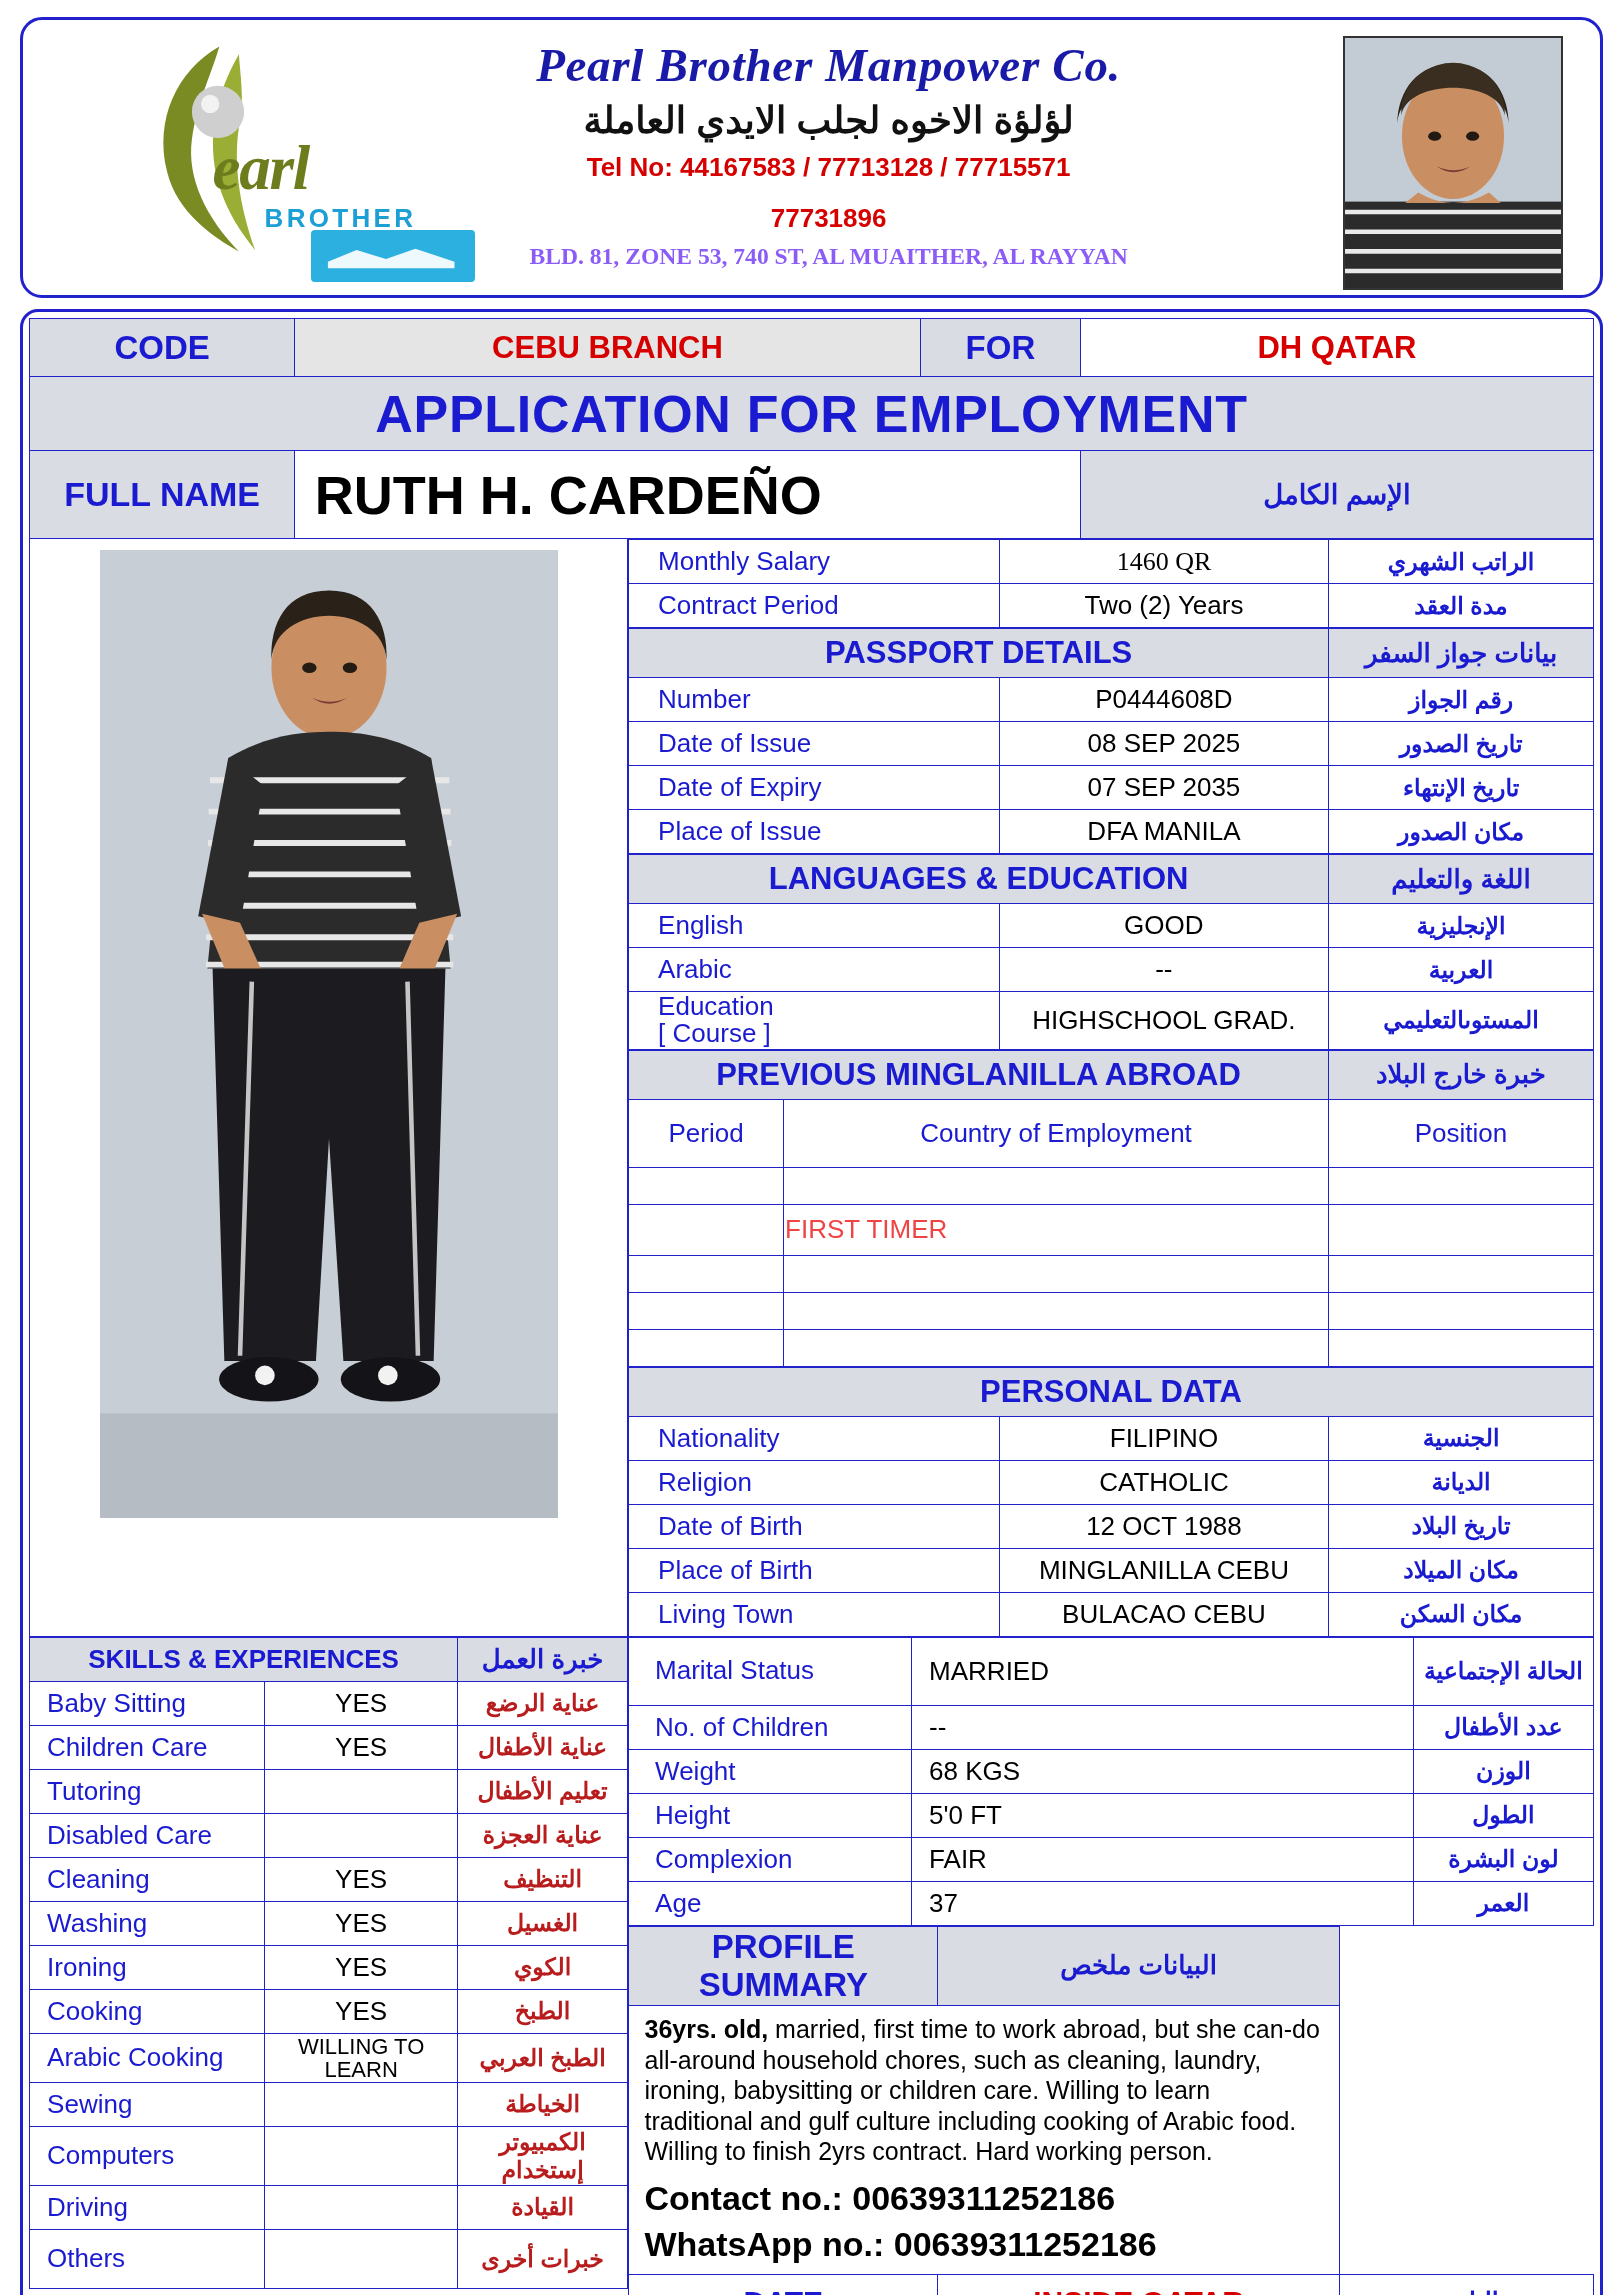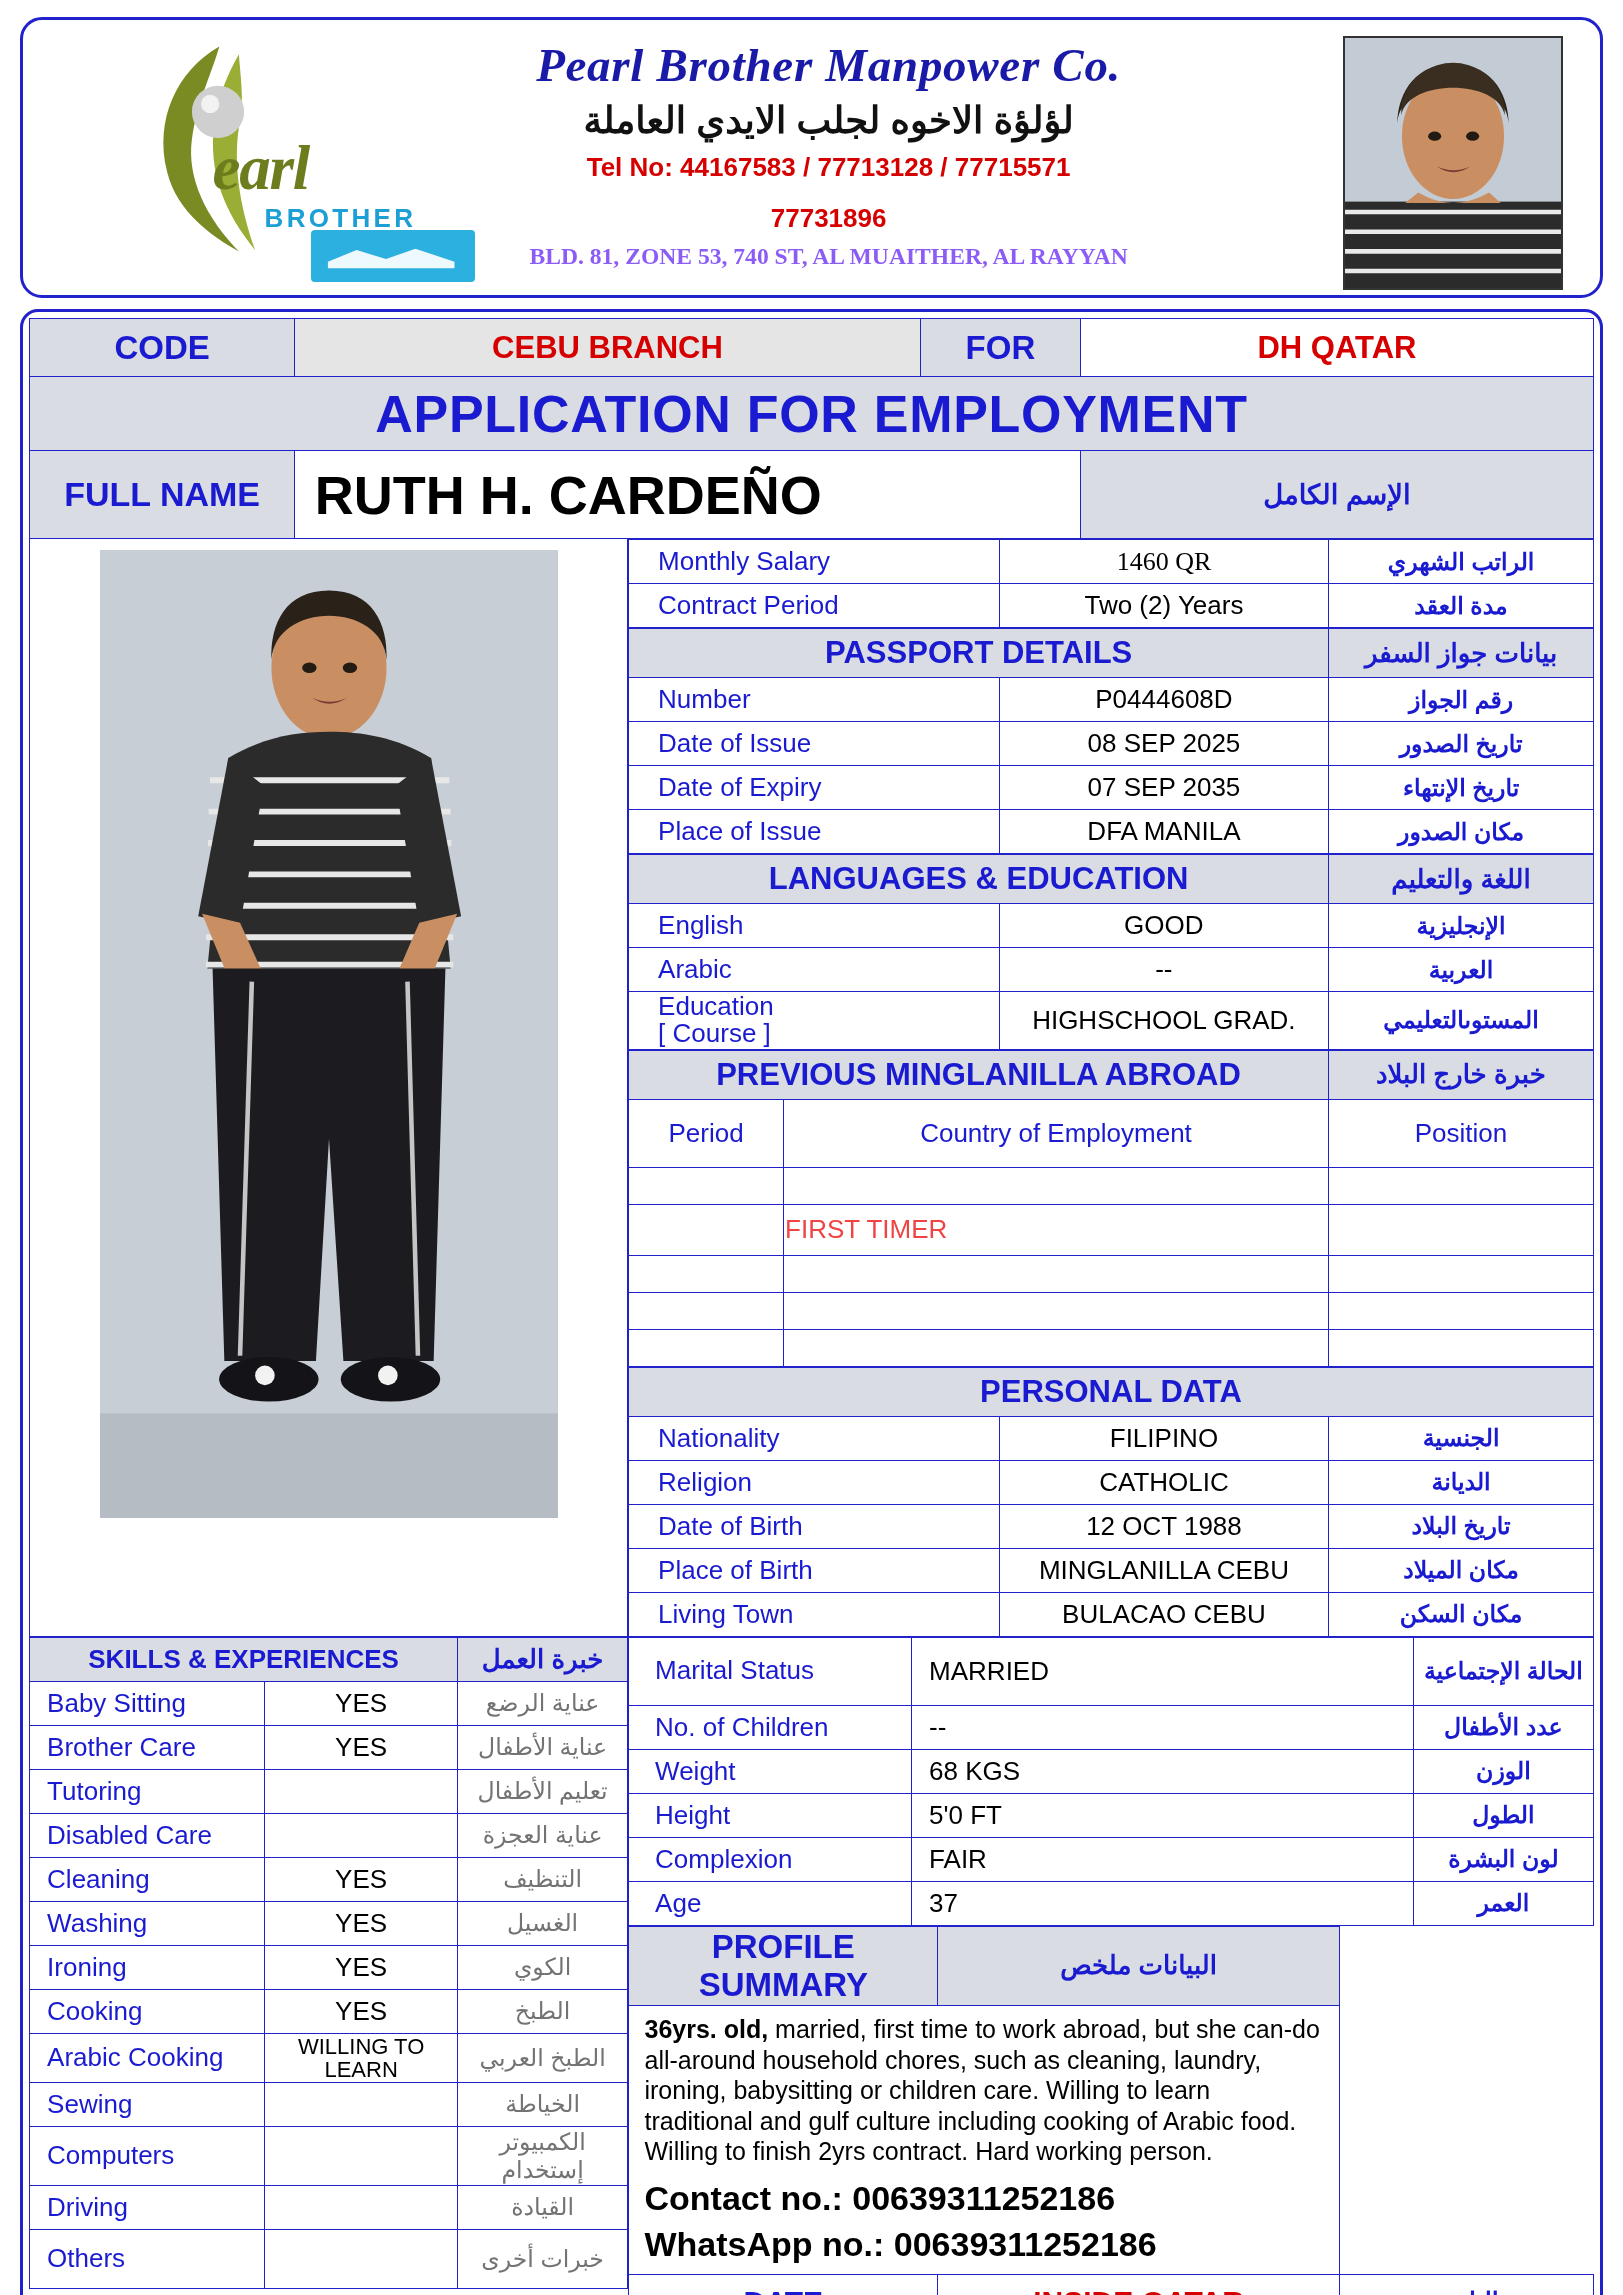--- a/index.html
+++ b/index.html
@@ -155,21 +155,21 @@
   .skills-col { width:599px; }
   .right-col { flex:1; }
   .skills-head td {
     height:54px; background:#d9dde3; text-align:center;
     color:#1a1ad0; font-weight:bold; font-size:31px;
   }
   .skills-head .ar { font-size:26px; direction:rtl; }
   .sk td { height:41px; font-size:26px; }
   .sk .k { width:216px; padding-left:17px; color:#1a1ad0; }
   .sk .v { width:190px; text-align:center; color:#000; }
-  .sk .a { text-align:center; color:#737373; font-weight:normal; font-size:23.6px; direction:rtl; }
+  .sk .a { text-align:center; color:#b91c1c; font-weight:bold; font-size:23.6px; direction:rtl; }
   .sk .v.small { font-size:22px; line-height:1.05; }
 
   .pd td { height:41px; font-size:26px; }
   .pd .k { width:255px; padding-left:26px; color:#1a1ad0; }
   .pd .v { padding-left:17px; color:#000; }
   .pd .a { width:177px; text-align:center; color:#1a1ad0; font-weight:bold; font-size:23.6px; direction:rtl; }
   .pd .k2 { line-height:1.05; }
 
   .profile-head td {
     height:51px; background:#d9dde3; text-align:center;
@@ -461,21 +461,21 @@
               <tr class="skills-head">
             <td colspan="2">SKILLS &amp; EXPERIENCES</td>
             <td class="ar">خبرة العمل</td>
           </tr>
           <tr>
             <td class="k">Baby Sitting</td>
             <td class="v">YES</td>
             <td class="a">عناية الرضع</td>
           </tr>
           <tr>
-            <td class="k">Brother Care</td>
+            <td class="k">Children Care</td>
             <td class="v">YES</td>
             <td class="a">عناية الأطفال</td>
           </tr>
           <tr>
             <td class="k">Tutoring</td>
             <td class="v"></td>
             <td class="a">تعليم الأطفال</td>
           </tr>
           <tr>
             <td class="k">Disabled Care</td>

